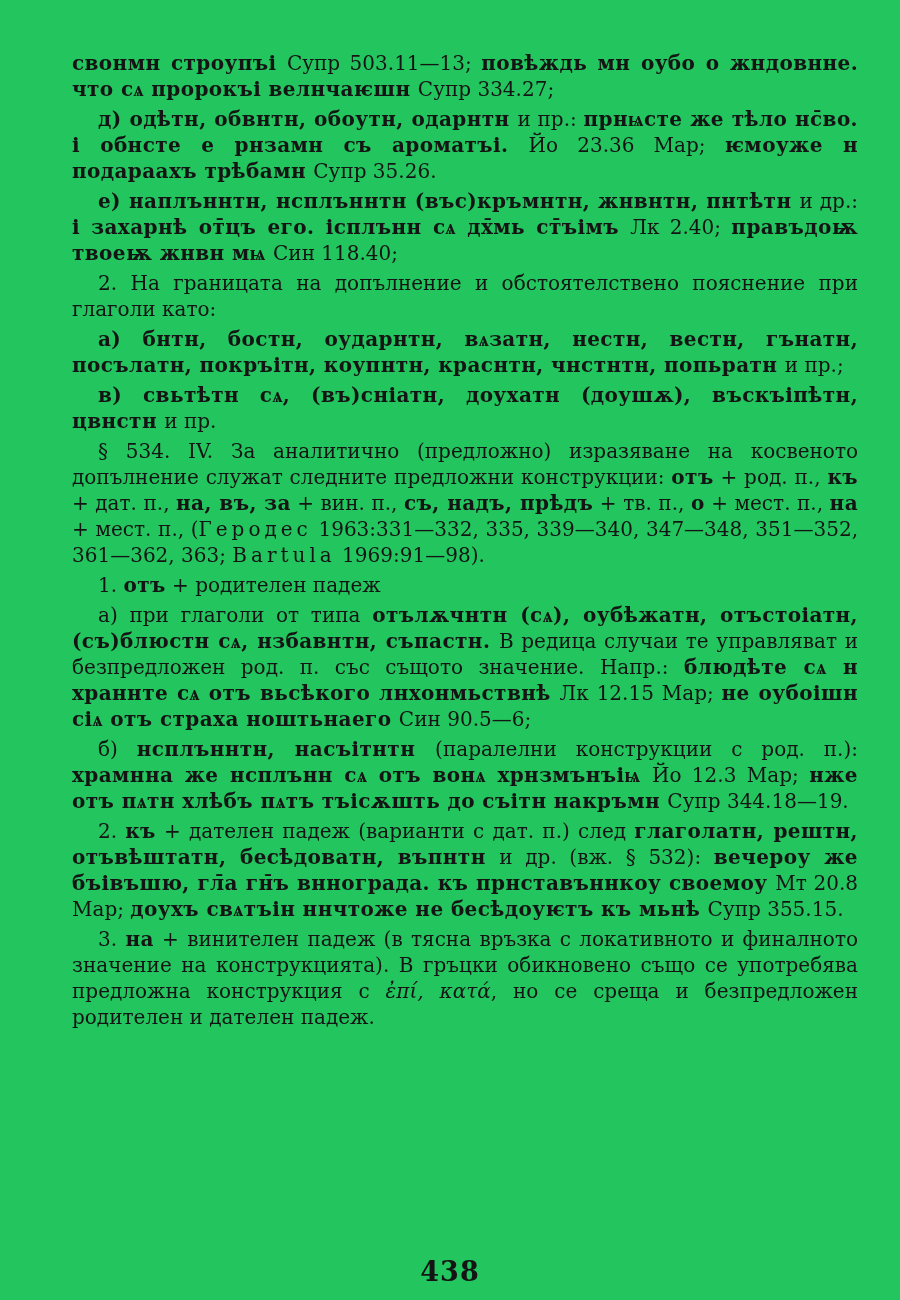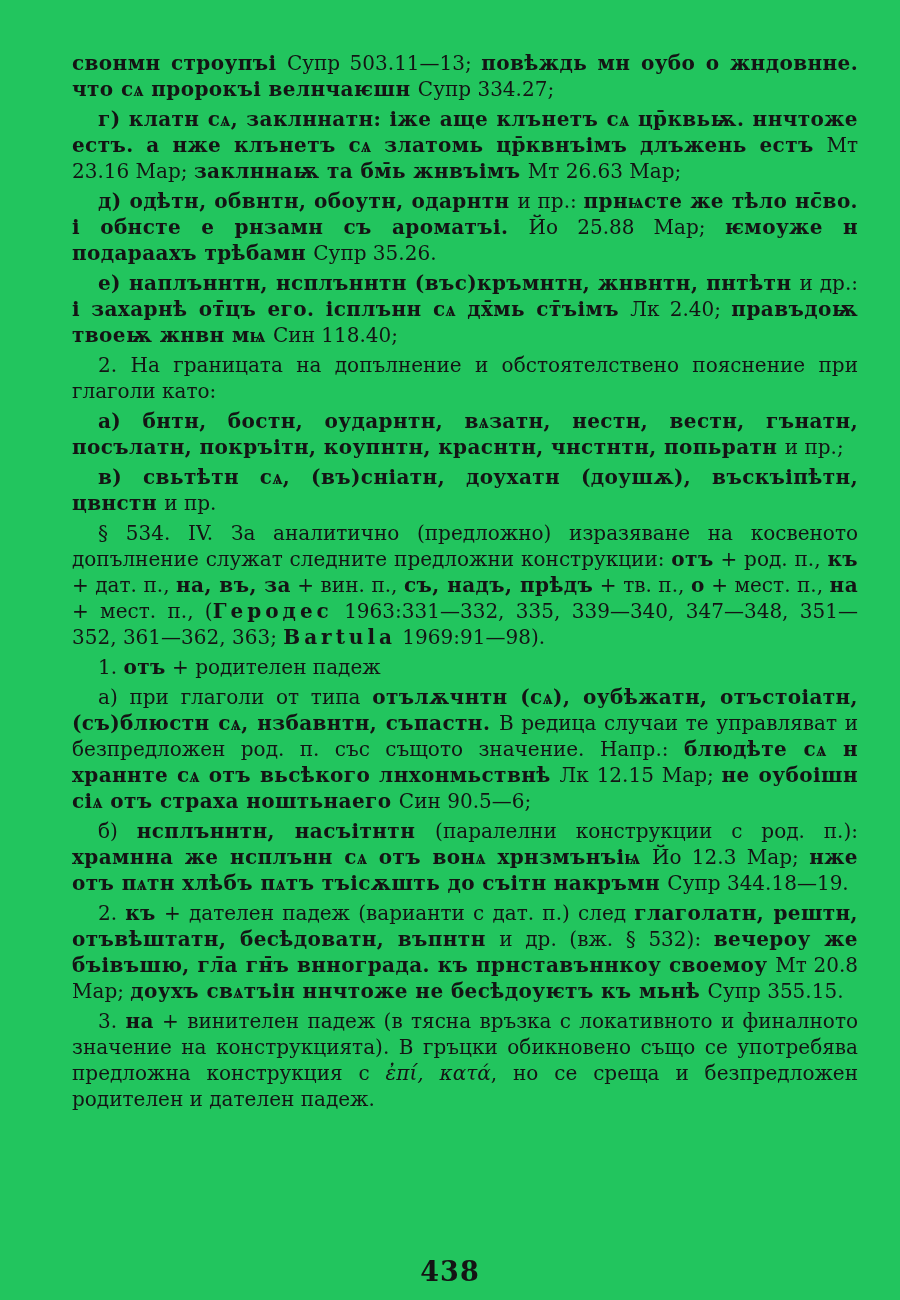--- a/index.html
+++ b/index.html
@@ -27,40 +27,39 @@
     margin: 0;
     text-indent: 26px;
   }
   .text-block p.noindent { text-indent: 0; }
   .text-block p.gap-sm { margin-top: 4px; }
   .seg-ocs {
     font-weight: 700;
     letter-spacing: 0.4px;
   }
   .seg-reg { font-weight: 400; }
-  .seg-sp  { font-weight: 700; letter-spacing: 4px; }
+  .seg-sp  { font-weight: 400; letter-spacing: 4px; }
   .seg-grk { font-weight: 400; font-style: italic; }
   .page-number {
     position: absolute;
     top: 1256px; left: 0;
     width: 100%;
     text-align: center;
     font-size: 27px;
     font-weight: 700;
     letter-spacing: 1px;
   }
 </style>
 </head>
 <body>
 
 <div class="page">
   <div class="text-block" id="text-block">
       <p class="noindent"><span class="seg-ocs">свонмн строупъі </span><span class="seg-reg">Супр 503.11—13; </span><span class="seg-ocs">повѣждь мн оубо о жндовнне. что сѧ пророкъі велнчаѥшн </span><span class="seg-reg">Супр 334.27;</span></p>
-      <p class=" gap-sm"><span class="seg-ocs">г) клатн сѧ, заклннатн: іже аще клънетъ сѧ цр̄квьѭ. ннчтоже естъ. а нже клънетъ сѧ златомь цр̄квнъімъ длъжень естъ </span><span class="seg-reg">Мт 23.16 Мар; </span><span class="seg-ocs">заклннаѭ та бм̄ь жнвъімъ </span><span class="seg-reg">Мт 26.63 Мар;</span></p>
-      <p class=" gap-sm"><span class="seg-ocs">д) одѣтн, обвнтн, обоутн, одарнтн </span><span class="seg-reg">и пр.: </span><span class="seg-ocs">прнѩсте же тѣло нс̄во. і обнсте е рнзамн съ ароматъі. </span><span class="seg-reg">Йо 25.88 Мар; </span><span class="seg-ocs">ѥмоуже н подараахъ трѣбамн </span><span class="seg-reg">Супр 35.26.</span></p>
+      <p class=" gap-sm"><span class="seg-ocs">д) одѣтн, обвнтн, обоутн, одарнтн </span><span class="seg-reg">и пр.: </span><span class="seg-ocs">прнѩсте же тѣло нс̄во. і обнсте е рнзамн съ ароматъі. </span><span class="seg-reg">Йо 23.36 Мар; </span><span class="seg-ocs">ѥмоуже н подараахъ трѣбамн </span><span class="seg-reg">Супр 35.26.</span></p>
       <p class=" gap-sm"><span class="seg-ocs">е) наплъннтн, нсплъннтн (въс)кръмнтн, жнвнтн, пнтѣтн </span><span class="seg-reg">и др.: </span><span class="seg-ocs">і захарнѣ от̄цъ его. ісплънн сѧ дх̄мь ст̄ъімъ </span><span class="seg-reg">Лк 2.40; </span><span class="seg-ocs">правъдоѭ твоеѭ жнвн мѩ </span><span class="seg-reg">Син 118.40;</span></p>
       <p class=" gap-sm"><span class="seg-reg">2. На границата на допълнение и обстоятелствено пояснение при глаголи като:</span></p>
       <p class=" gap-sm"><span class="seg-ocs">а) бнтн, бостн, оударнтн, вѧзатн, нестн, вестн, гънатн, посълатн, покръітн, коупнтн, краснтн, чнстнтн, попьратн </span><span class="seg-reg">и пр.;</span></p>
       <p class=" gap-sm"><span class="seg-ocs">в) свьтѣтн сѧ, (въ)сніатн, доухатн (доушѫ), въскъіпѣтн, цвнстн </span><span class="seg-reg">и пр.</span></p>
       <p class=" gap-sm"><span class="seg-reg">§ 534. IV. За аналитично (предложно) изразяване на косвеното допълнение служат следните предложни конструкции: </span><span class="seg-ocs">отъ</span><span class="seg-reg"> + род. п., </span><span class="seg-ocs">къ</span><span class="seg-reg"> + дат. п., </span><span class="seg-ocs">на, въ, за</span><span class="seg-reg"> + вин. п., </span><span class="seg-ocs">съ, надъ, прѣдъ</span><span class="seg-reg"> + тв. п., </span><span class="seg-ocs">о</span><span class="seg-reg"> + мест. п., </span><span class="seg-ocs">на</span><span class="seg-reg"> + мест. п., (</span><span class="seg-sp">Геродес</span><span class="seg-reg"> 1963:331—332, 335, 339—340, 347—348, 351—352, 361—362, 363; </span><span class="seg-sp">Bartula</span><span class="seg-reg"> 1969:91—98).</span></p>
       <p class=" gap-sm"><span class="seg-reg">1. </span><span class="seg-ocs">отъ</span><span class="seg-reg"> + родителен падеж</span></p>
       <p class=" gap-sm"><span class="seg-reg">а) при глаголи от типа </span><span class="seg-ocs">отълѫчнтн (сѧ), оубѣжатн, отъстоіатн, (съ)блюстн сѧ, нзбавнтн, съпастн. </span><span class="seg-reg">В редица случаи те управляват и безпредложен род. п. със същото значение. Напр.: </span><span class="seg-ocs">блюдѣте сѧ н храннте сѧ отъ вьсѣкого лнхонмьствнѣ </span><span class="seg-reg">Лк 12.15 Мар; </span><span class="seg-ocs">не оубоішн сіѧ отъ страха ноштьнаего </span><span class="seg-reg">Син 90.5—6;</span></p>
       <p class=" gap-sm"><span class="seg-reg">б) </span><span class="seg-ocs">нсплъннтн, насъітнтн </span><span class="seg-reg">(паралелни конструкции с род. п.): </span><span class="seg-ocs">храмнна же нсплънн сѧ отъ вонѧ хрнзмънъіѩ </span><span class="seg-reg">Йо 12.3 Мар; </span><span class="seg-ocs">нже отъ пѧтн хлѣбъ пѧтъ тъісѫшть до съітн накръмн </span><span class="seg-reg">Супр 344.18—19.</span></p>
       <p class=" gap-sm"><span class="seg-reg">2. </span><span class="seg-ocs">къ</span><span class="seg-reg"> + дателен падеж (варианти с дат. п.) след </span><span class="seg-ocs">глаголатн, рештн, отъвѣштатн, бесѣдоватн, въпнтн </span><span class="seg-reg">и др. (вж. § 532): </span><span class="seg-ocs">вечероу же бъівъшю, гл̄а гн̄ъ вннограда. къ прнставъннкоу своемоу </span><span class="seg-reg">Мт 20.8 Мар; </span><span class="seg-ocs">доухъ свѧтъін ннчтоже не бесѣдоуѥтъ къ мьнѣ </span><span class="seg-reg">Супр 355.15.</span></p>
       <p class=" gap-sm"><span class="seg-reg">3. </span><span class="seg-ocs">на</span><span class="seg-reg"> + винителен падеж (в тясна връзка с локативното и финалното значение на конструкцията). В гръцки обикновено също се употребява предложна конструкция с </span><span class="seg-grk">ἐπί, κατά</span><span class="seg-reg">, но се среща и безпредложен родителен и дателен падеж.</span></p>

